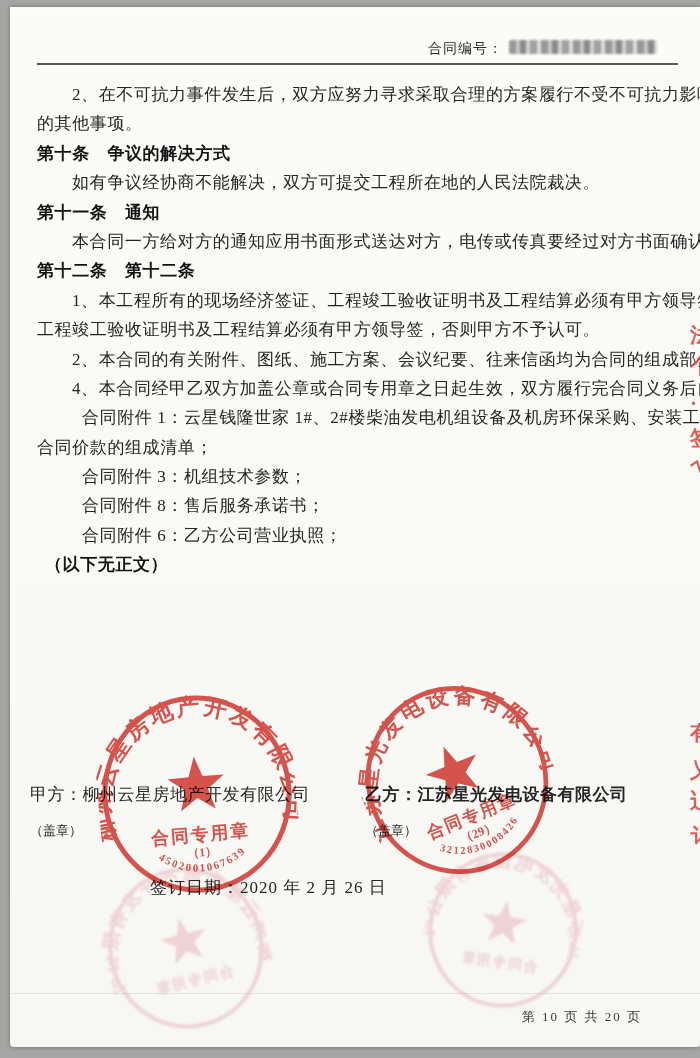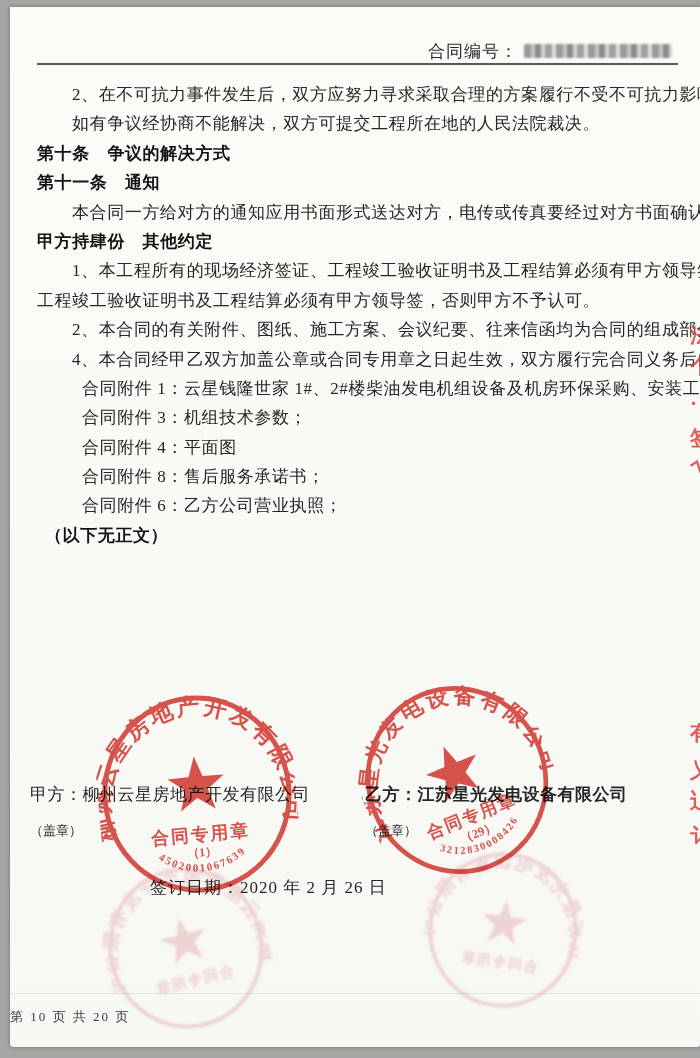--- a/index.html
+++ b/index.html
@@ -7,41 +7,41 @@
   html,body { width:700px; height:1058px; }
   body { background:#a6a6a4; font-family:"Liberation Serif","DejaVu Serif",serif; position:relative; overflow:hidden; }
   .page {
     position:absolute; left:10px; top:7px; right:0; bottom:11px;
     background:linear-gradient(180deg,#fbfbf8 0%,#f9f9f6 55%,#f7f7f4 100%);
     border-radius:0 0 3px 4px;
     box-shadow:0 0 4px rgba(0,0,0,.35);
     overflow:hidden;
   }
   
-  .hdr { position:absolute; top:33px; left:418px; font-size:17px; color:#2b2b2b; letter-spacing:1px; white-space:nowrap; z-index:2; }
+  .hdr { position:absolute; top:33px; left:418px; font-size:14px; color:#2b2b2b; letter-spacing:1px; white-space:nowrap; z-index:2; }
   .redacted {
     display:inline-block; width:148px; height:14px; vertical-align:-1px; margin-left:6px;
     background:repeating-linear-gradient(90deg,#818184 0 7px,#b9b9bb 7px 11px,#6f6f73 11px 17px,#c8c8c9 17px 21px,#8a8a8d 21px 28px,#d6d6d6 28px 32px);
     filter:blur(1.3px); border-radius:2px; opacity:.8;
   }
   .rule { position:absolute; top:56px; left:27px; width:641px; height:2px; background:#56575b; z-index:2; }
   
   .bodytxt { position:absolute; top:73px; left:27px; width:646px; z-index:2; }
   .ln { height:29.4px; line-height:29.4px; font-size:17px; letter-spacing:.6px; color:#262626; white-space:nowrap; }
   .b  { font-weight:bold; color:#131313; }
   .ind1 { padding-left:8px; }
   .ind2 { padding-left:35px; }
   .ind3 { padding-left:45px; }
   
   .sigline { position:absolute; top:776px; left:20px; right:20px; font-size:17px; color:#262626; letter-spacing:.5px; z-index:2; }
   .sigline .pb { position:absolute; left:335px; top:0;font-weight:bold; }
   .stampline { position:absolute; top:815px; left:20px; right:4px; font-size:13px; color:#262626; z-index:2; }
   .stampline .pb { position:absolute; left:335px; top:0; }
   .dateline { position:absolute; top:869px; left:140px; font-size:17px; color:#262626; letter-spacing:1px; z-index:2; }
-  .footer { position:absolute; top:1001px; left:0; right:58px; text-align:left; font-size:13px; color:#3a3a3a; letter-spacing:2px; z-index:2; }
+  .footer { position:absolute; top:1001px; left:0; right:58px; text-align:right; font-size:13px; color:#3a3a3a; letter-spacing:2px; z-index:2; }
   
   .seal { position:absolute; color:var(--seal-red); mix-blend-mode:multiply; z-index:3; }
   .seal text { fill:currentColor; font-family:"Liberation Serif","DejaVu Serif",serif; font-weight:bold; }
   .seal-a { left:88px;  top:686px; width:198px; height:202px; transform:rotate(-5deg);  opacity:.9; }
   .seal-b { left:352px; top:673px; width:190px; height:200px; transform:rotate(-22deg); opacity:.9; }
   .seal-faint { opacity:.32; filter:blur(.8px); color:#e08a93; z-index:1; }
   .seal-c { left:95px;  top:858px; width:162px; height:166px; transform:scaleX(-1) rotate(14deg); }
   .seal-d { left:415px; top:843px; width:156px; height:160px; transform:scaleX(-1) rotate(-8deg); }
   
   .edge-stack { position:absolute; right:0; width:13px; overflow:hidden; color:var(--seal-red); font-weight:bold; z-index:4; opacity:.85; }
@@ -56,32 +56,33 @@
 
 <div class="page">
 
   <div class="hdr">
     <span>合同编号：</span><span class="redacted"></span>
   </div>
   <div class="rule"></div>
 
   <div class="bodytxt">
     <div class="ln ind2">2、在不可抗力事件发生后，双方应努力寻求采取合理的方案履行不受不可抗力影响</div>
+    <div class="ln">的其他事项。</div>
+    <div class="ln b">第十条　争议的解决方式</div>
     <div class="ln ind2">如有争议经协商不能解决，双方可提交工程所在地的人民法院裁决。</div>
-    <div class="ln b">第十条　争议的解决方式</div>
     <div class="ln b">第十一条　通知</div>
     <div class="ln ind2">本合同一方给对方的通知应用书面形式送达对方，电传或传真要经过对方书面确认。</div>
-    <div class="ln b">甲方持肆份　其他约定</div>
+    <div class="ln b">第十二条　第十二条</div>
     <div class="ln ind2">1、本工程所有的现场经济签证、工程竣工验收证明书及工程结算必须有甲方领导签</div>
     <div class="ln">工程竣工验收证明书及工程结算必须有甲方领导签，否则甲方不予认可。</div>
     <div class="ln ind2">2、本合同的有关附件、图纸、施工方案、会议纪要、往来信函均为合同的组成部分。</div>
     <div class="ln ind2">4、本合同经甲乙双方加盖公章或合同专用章之日起生效，双方履行完合同义务后自</div>
     <div class="ln ind3">合同附件 1：云星钱隆世家 1#、2#楼柴油发电机组设备及机房环保采购、安装工程</div>
+    <div class="ln">合同价款的组成清单；</div>
     <div class="ln ind3">合同附件 3：机组技术参数；</div>
-    <div class="ln ind3">合同附件 4：平面图</div>
     <div class="ln ind3">合同附件 8：售后服务承诺书；</div>
     <div class="ln ind3">合同附件 6：乙方公司营业执照；</div>
     <div class="ln ind1 b">（以下无正文）</div>
   </div>
 
   <div class="sigline">
     <span>甲方：柳州云星房地产开发有限公司</span>
     <span class="pb">乙方：江苏星光发电设备有限公司</span>
   </div>
   <div class="stampline">

